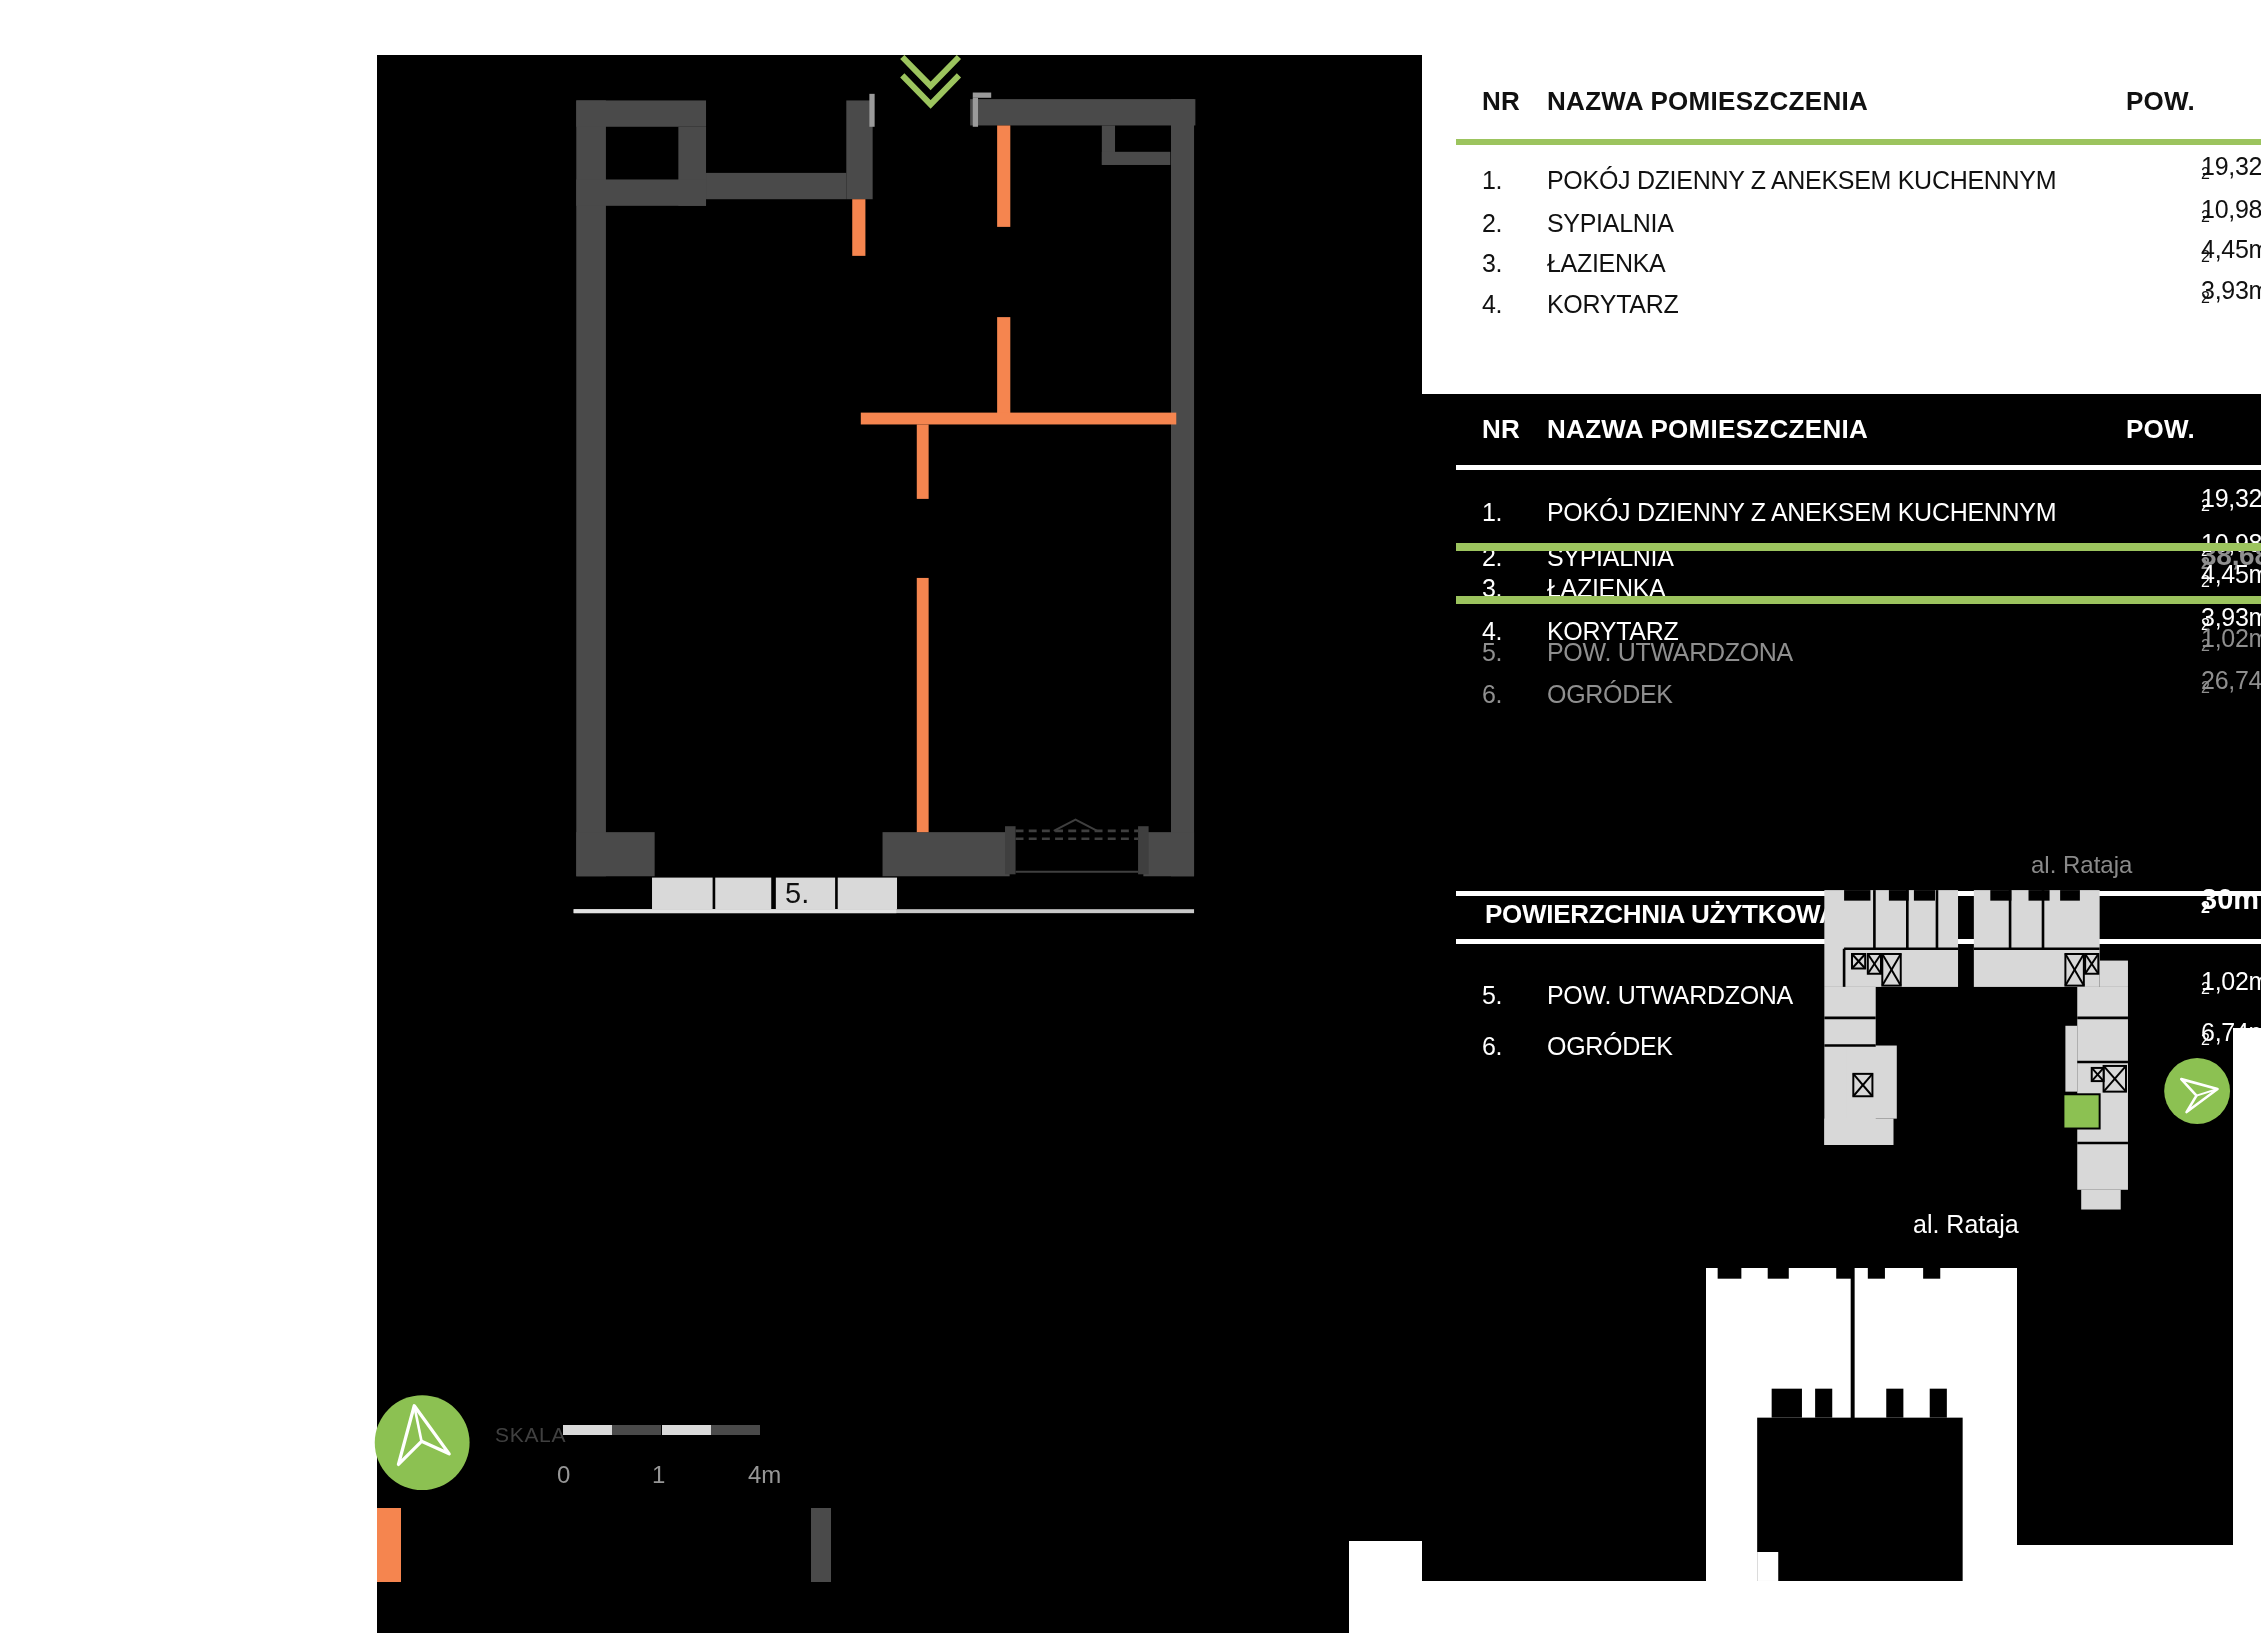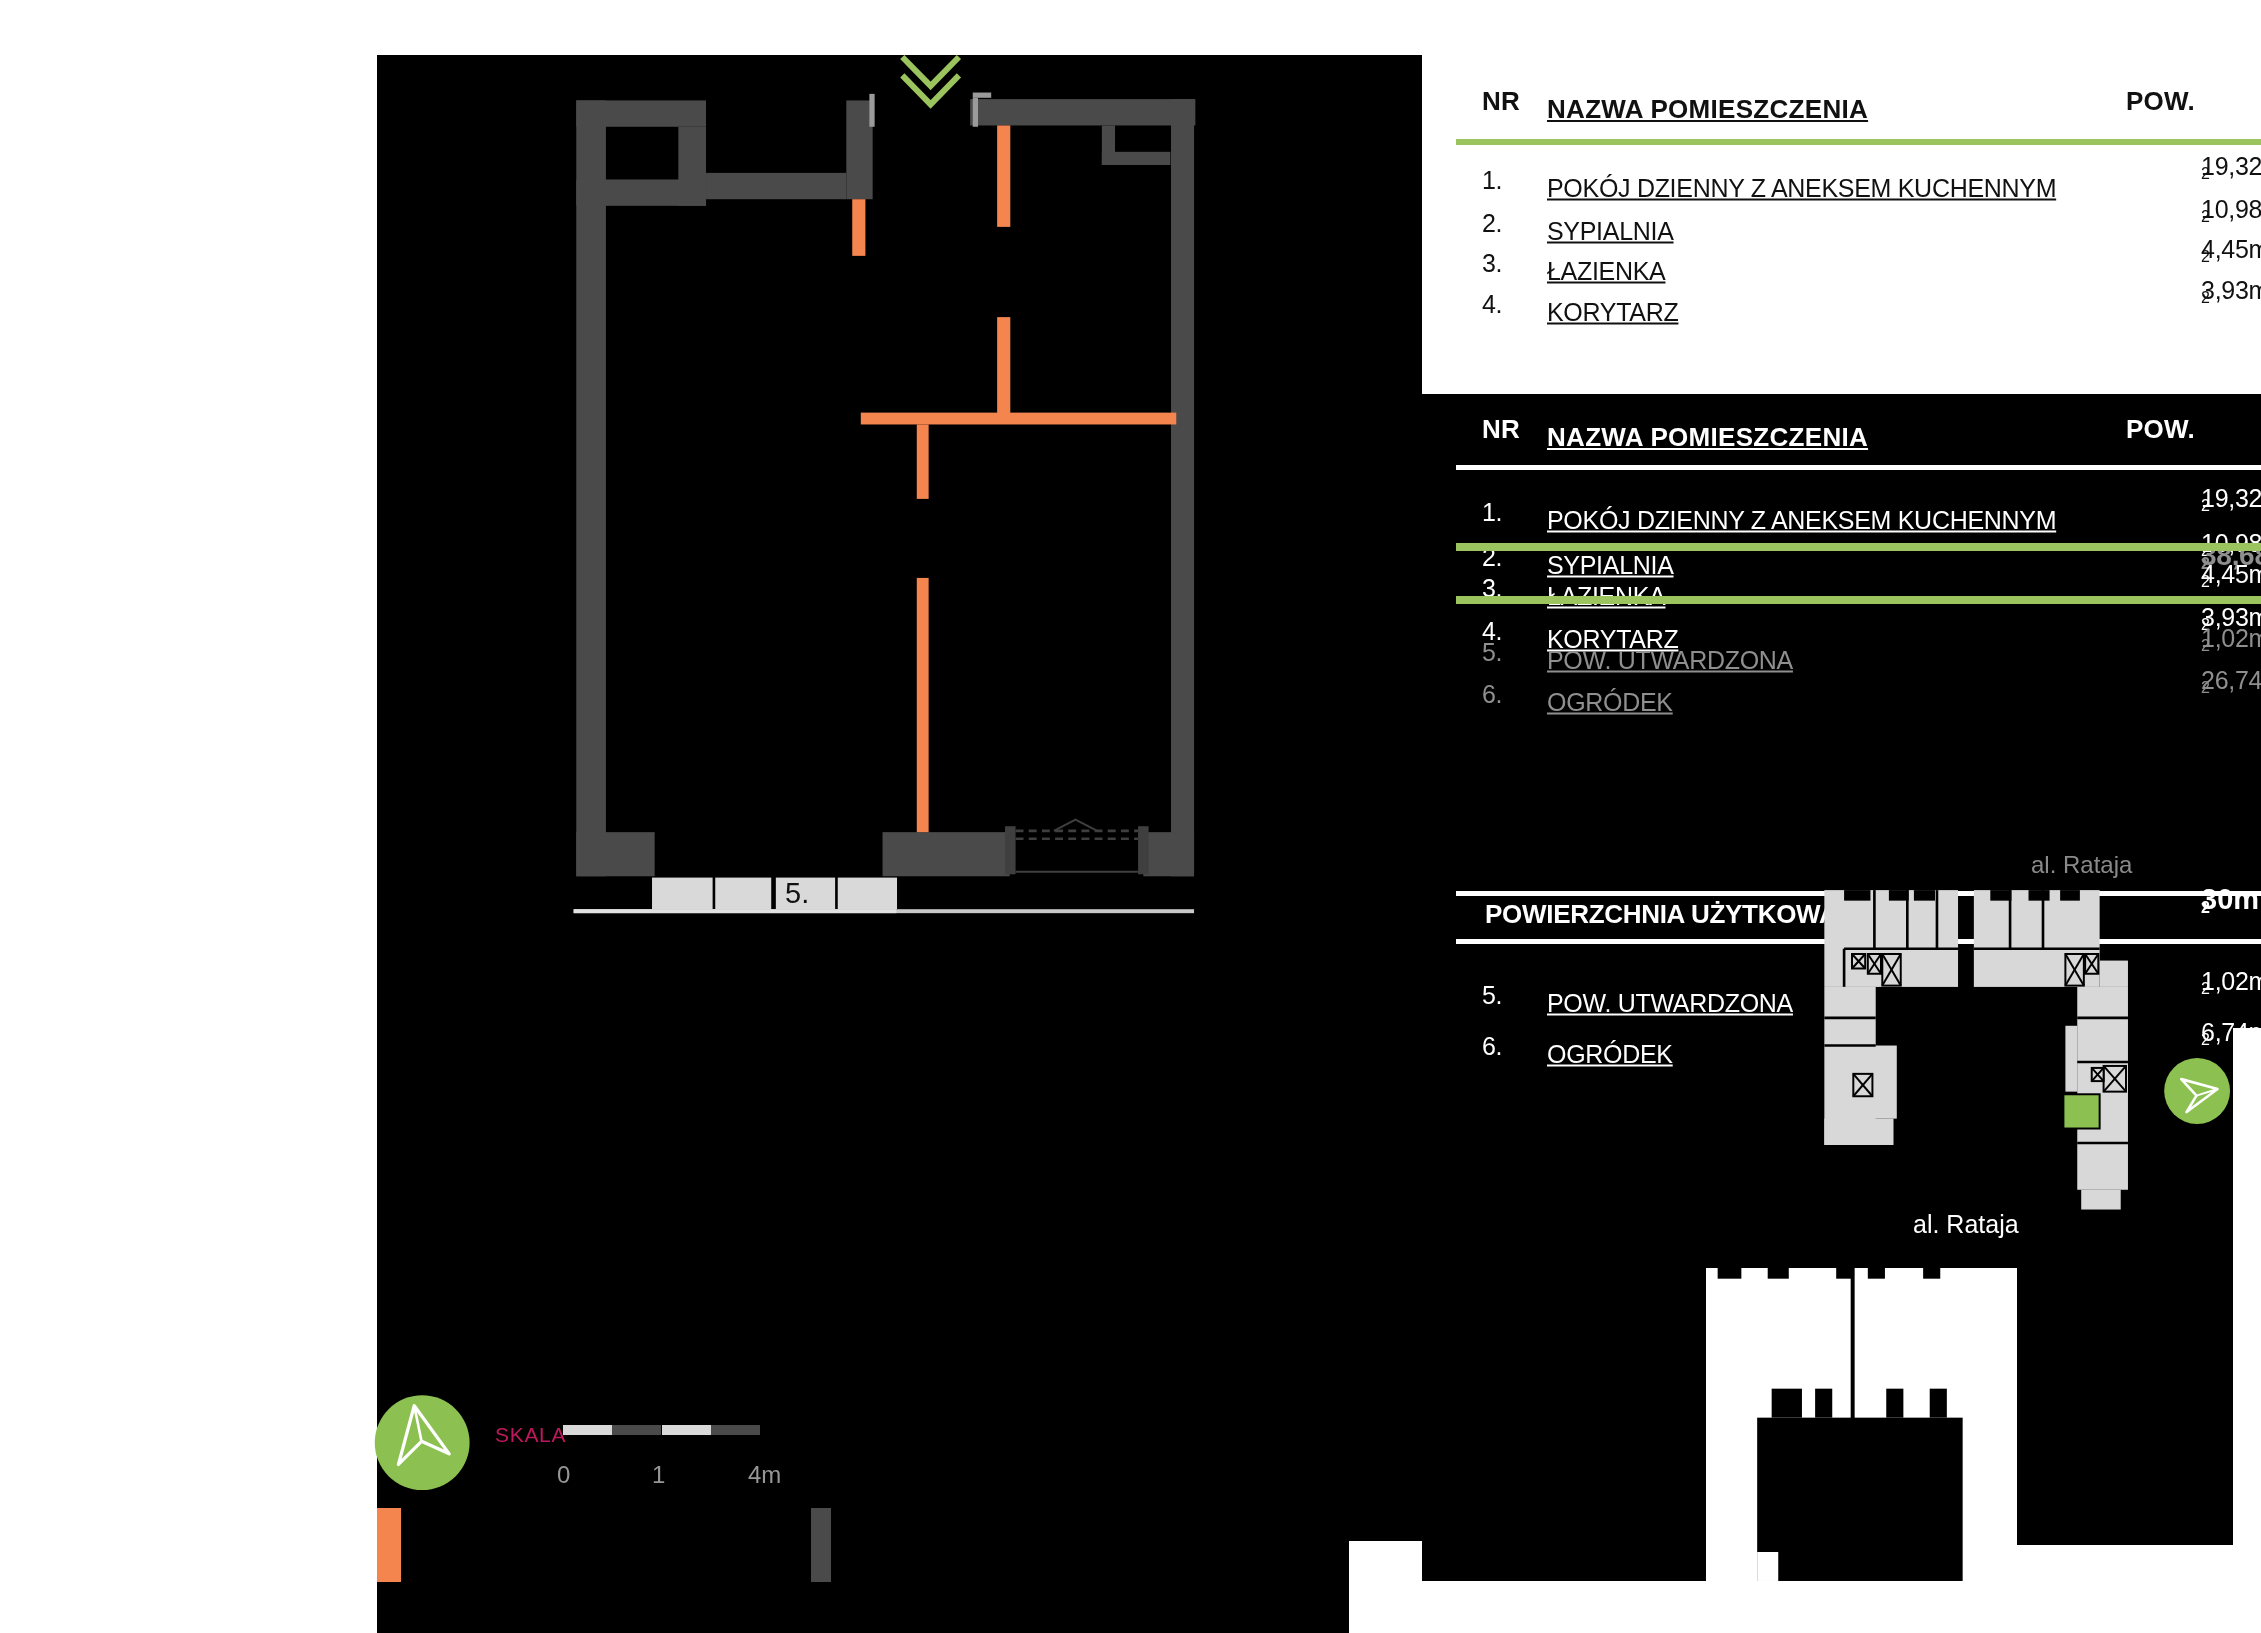--- a/index.html
+++ b/index.html
@@ -3,21 +3,21 @@
 <meta charset="utf-8">
 <style>
   html,body{margin:0;padding:0;background:#ffffff;}
   #canvas{position:relative;width:2261px;height:1634px;background:#ffffff;overflow:hidden;
           font-family:"Liberation Sans", sans-serif;}
   .abs{position:absolute;}
   .bg{background:#000000;}
   
   .t{position:absolute;white-space:nowrap;line-height:1;transform:translateY(-50%);}
   .nr{position:absolute;left:0;top:0;}
-  .nm{position:absolute;left:65px;top:8px;text-decoration:underline;}
+  .nm{position:absolute;left:65px;top:0;}
   .vl{position:absolute;right:0;top:0;}
   .row{position:absolute;left:1482px;right:51px;height:0;}
   .row span{white-space:nowrap;line-height:1;transform:translateY(-50%);display:inline-block;position:absolute;}
   .th{font-weight:bold;font-size:26px;letter-spacing:0.3px;}
   .tr{font-size:25px;letter-spacing:-0.3px;}
   sup{font-size:16px;vertical-align:10.5px;letter-spacing:0;}
   .white{color:#ffffff;} .black{color:#111111;} .gray{color:#8f8f8f;}
   .line{position:absolute;left:1456px;width:805px;}
   .greenline{background:#9cc45e;height:8px;z-index:22;}
   .whiteline{background:#ffffff;height:4.6px;z-index:20;}
@@ -122,21 +122,21 @@
     <span class="tr white vl"><span>1,02m</span><sup>2</sup></span>
   </div>
   <div class="row z10" style="top:1046px;">
     <span class="tr white nr">6.</span>
     <span class="tr white nm">OGRÓDEK</span>
     <span class="tr white vl"><span>6,74m</span><sup>2</sup></span>
   </div>
 
   <div class="t z10 white" style="left:1913px;top:1224px;font-size:25px;">al. Rataja</div>
 
-  <div class="t z10" style="left:495px;top:1434px;font-size:21px;color:#be185d;letter-spacing:0.7px;">SKALA</div>
+  <div class="t z10" style="left:495px;top:1434px;font-size:21px;color:#404040;letter-spacing:0.7px;">SKALA</div>
   <div class="abs z10" style="left:563px;top:1425px;width:198px;height:10px;">
     <div class="abs" style="left:0;width:49px;height:10px;background:#d9d9d9;"></div>
     <div class="abs" style="left:49px;width:49px;height:10px;background:#4a4a4a;"></div>
     <div class="abs" style="left:99px;width:49px;height:10px;background:#d9d9d9;"></div>
     <div class="abs" style="left:148px;width:49px;height:10px;background:#4a4a4a;"></div>
   </div>
   <div class="t z10" style="left:557px;top:1475px;font-size:24px;color:#969696;">0</div>
   <div class="t z10" style="left:652px;top:1475px;font-size:24px;color:#969696;">1</div>
   <div class="t z10" style="left:748px;top:1475px;font-size:24px;color:#969696;">4m</div>
 

